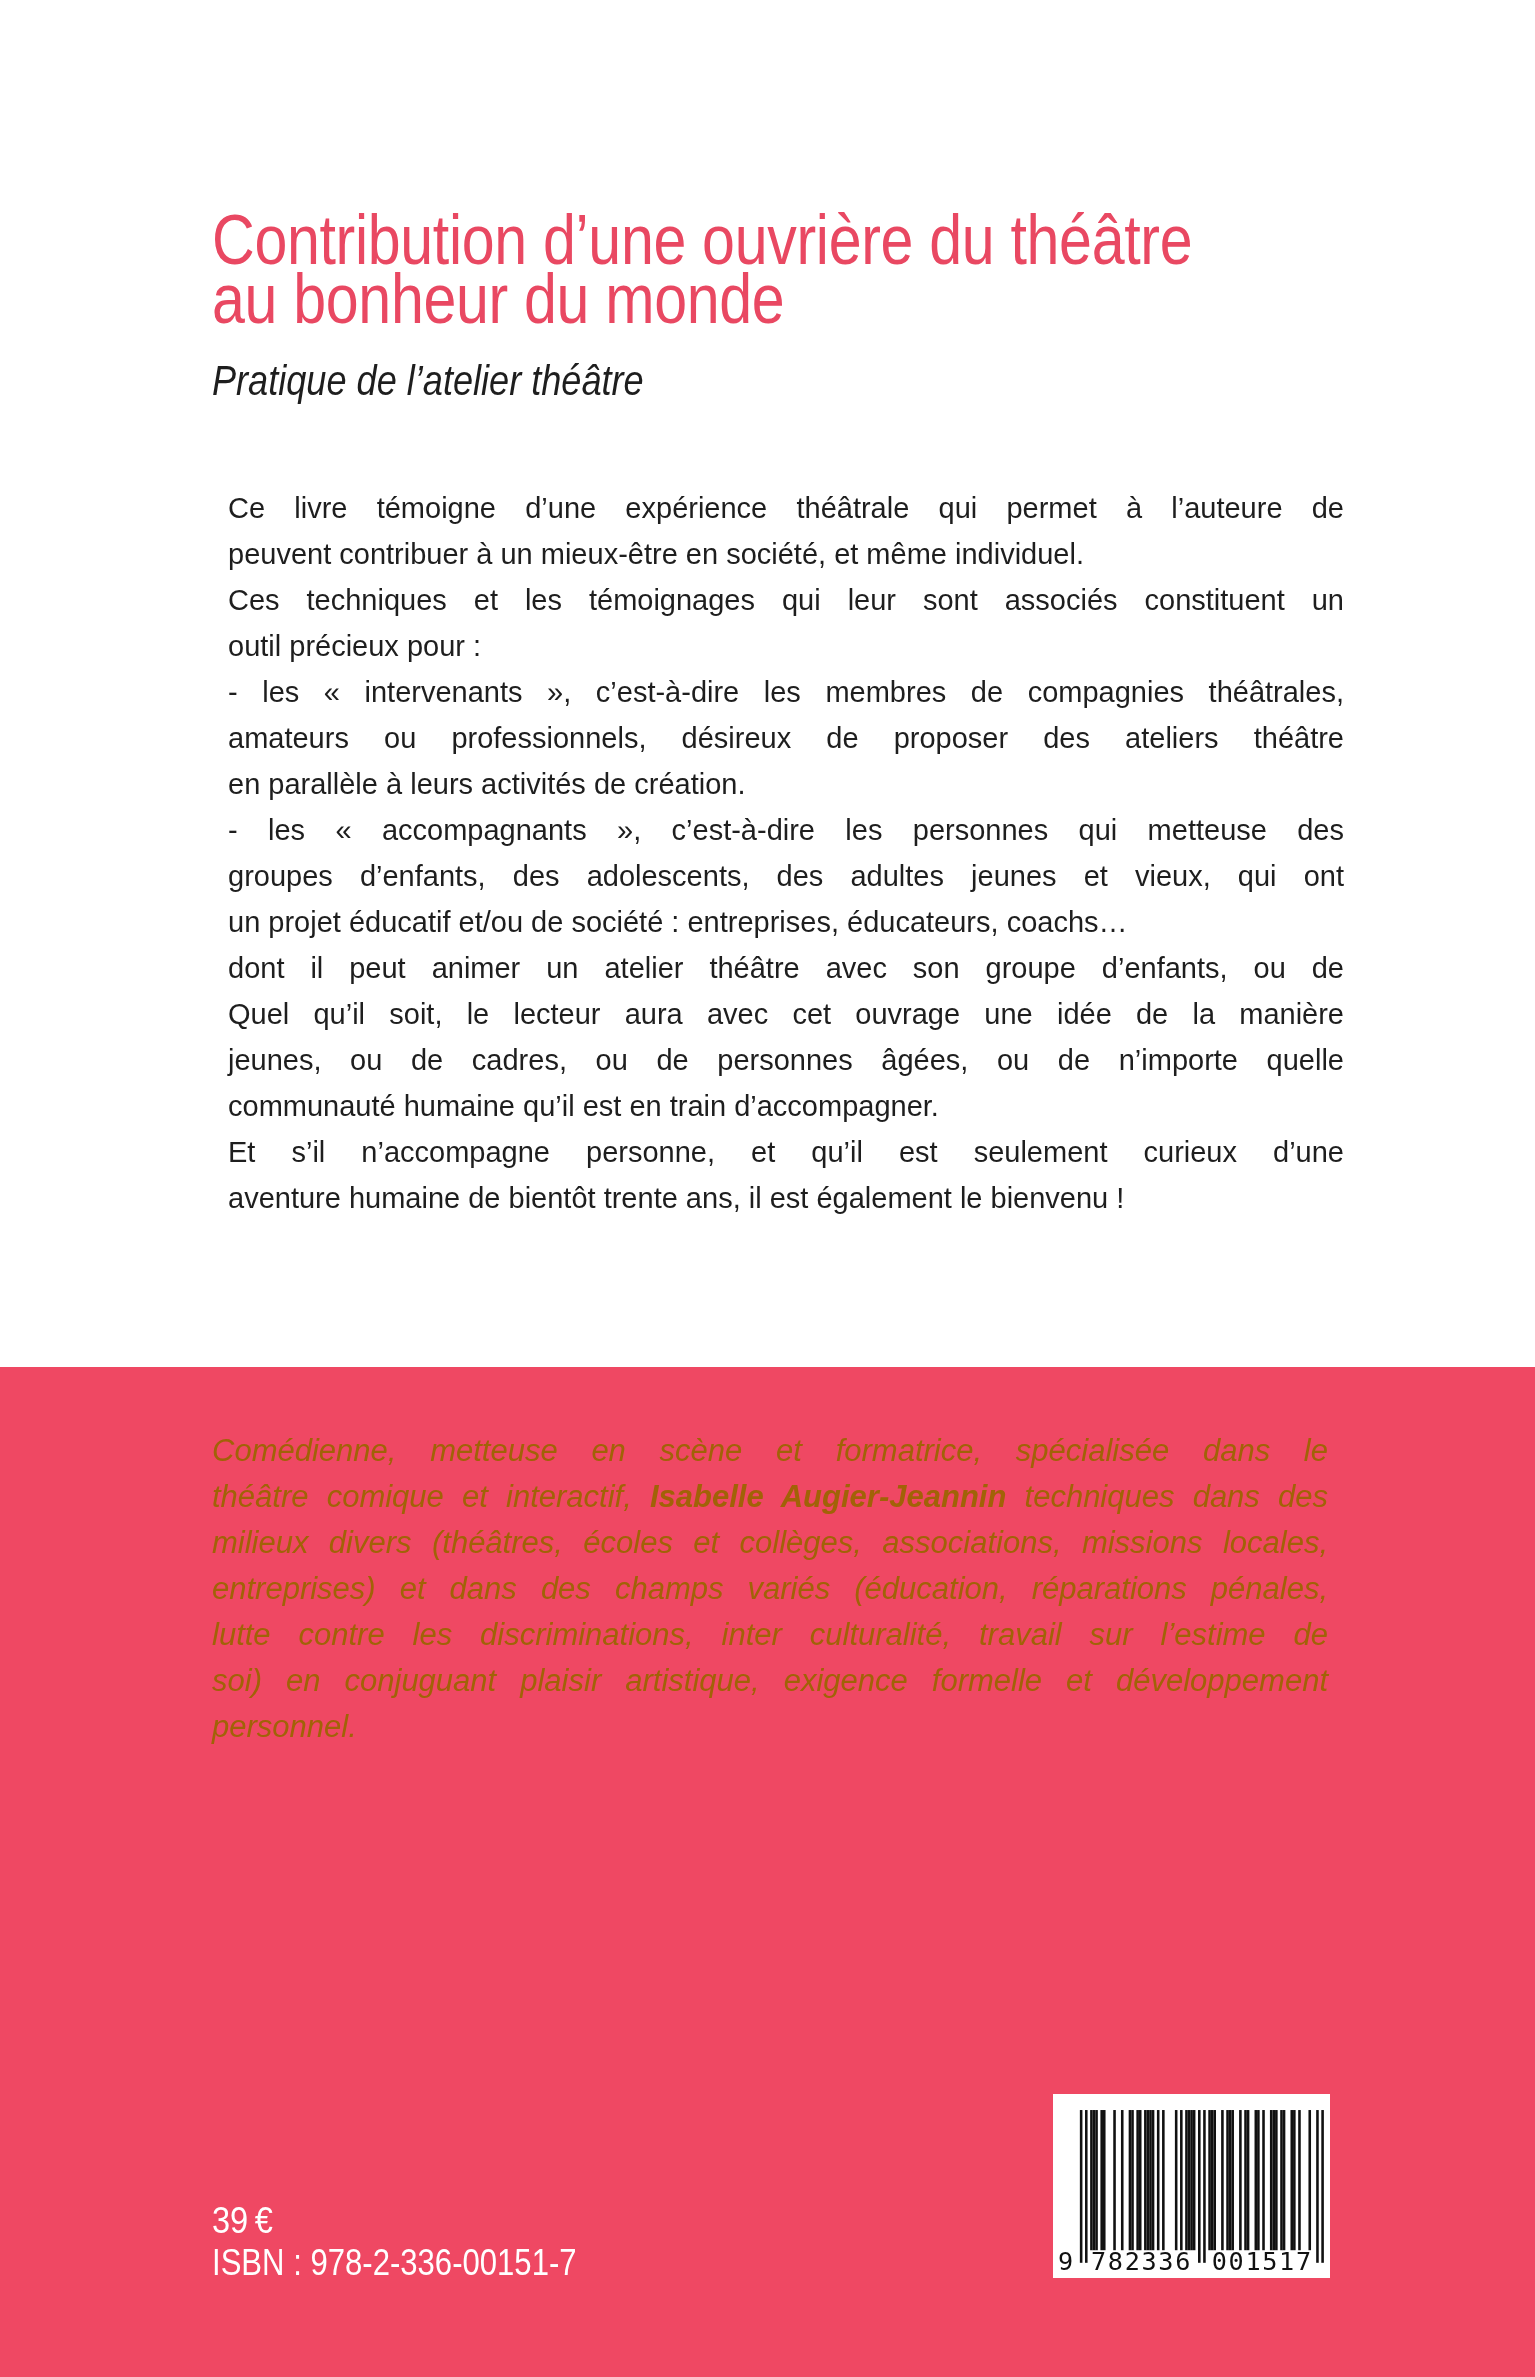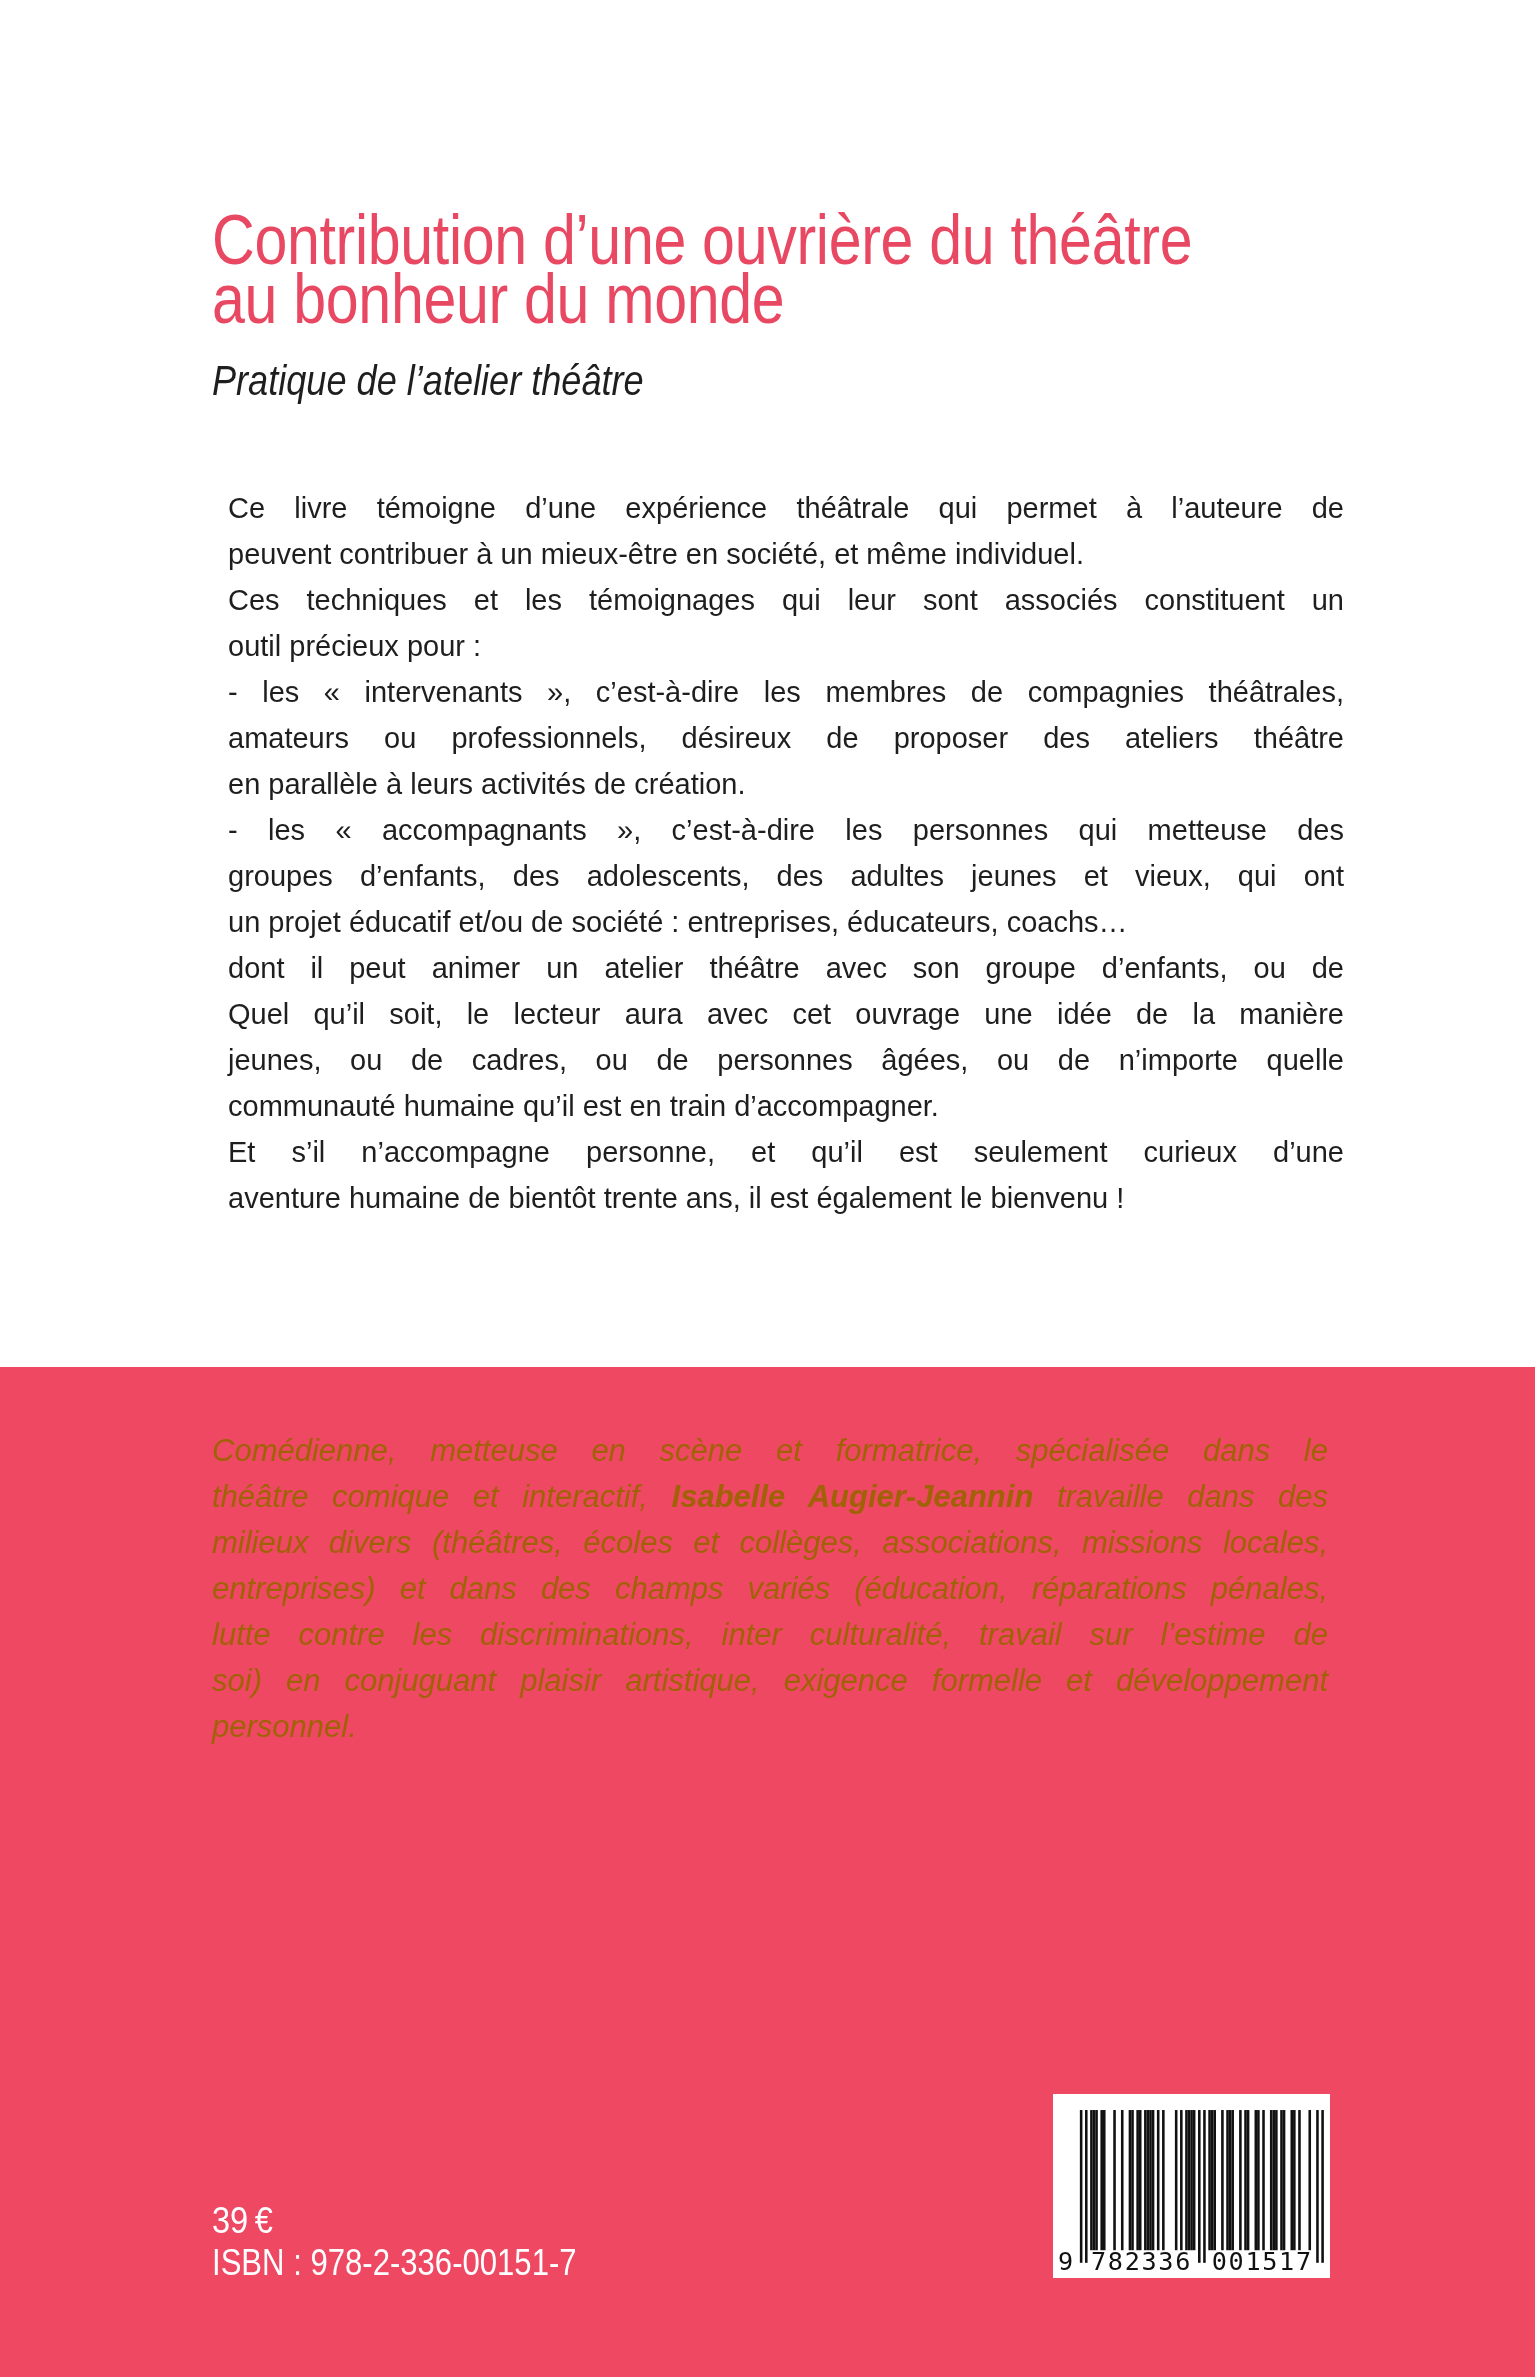--- a/index.html
+++ b/index.html
@@ -119,21 +119,21 @@
     <div class="line last">
       <span class="inner">aventure humaine de bientôt trente ans, il est également le bienvenu !</span>
     </div>
   </div>
 
 <div class="bio-text" id="bio">
     <div class="line">
       <span class="inner"><span>Comédienne, metteuse en scène et formatrice, spécialisée dans le</span></span>
     </div>
     <div class="line">
-      <span class="inner"><span>théâtre comique et interactif, </span><span class="bold">Isabelle Augier-Jeannin</span><span> travaille dans des</span></span>
+      <span class="inner"><span>théâtre comique et interactif, </span><span class="bold">Isabelle Augier-Jeannin</span><span> techniques dans des</span></span>
     </div>
     <div class="line">
       <span class="inner"><span>milieux divers (théâtres, écoles et collèges, associations, missions locales,</span></span>
     </div>
     <div class="line">
       <span class="inner"><span>entreprises) et dans des champs variés (éducation, réparations pénales,</span></span>
     </div>
     <div class="line">
       <span class="inner"><span>lutte contre les discriminations, inter culturalité, travail sur l’estime de</span></span>
     </div>

